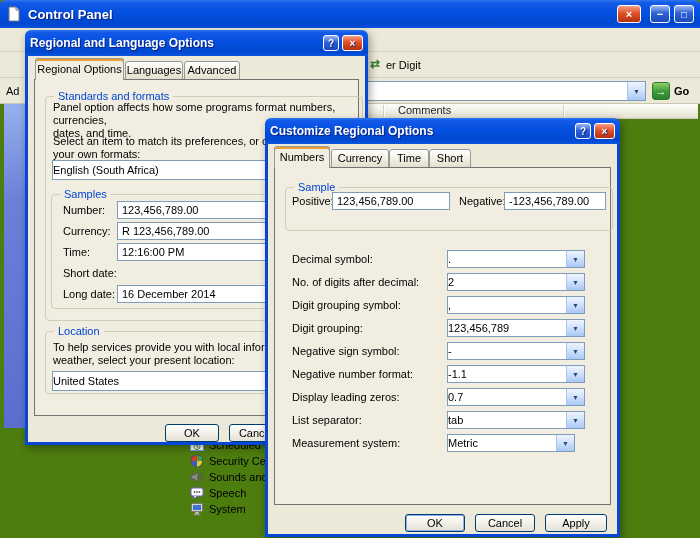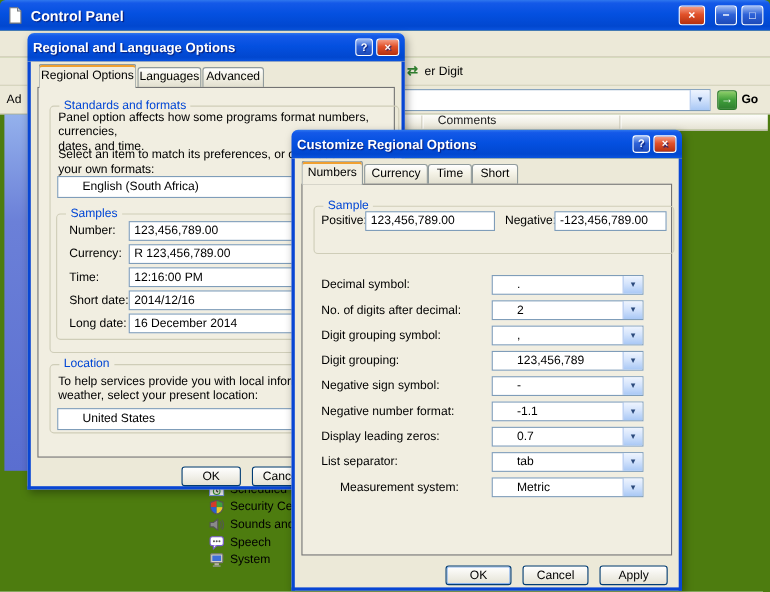--- a/index.html
+++ b/index.html
@@ -18,21 +18,21 @@
   .cap-red{background:linear-gradient(180deg,#f5a088,#e1512a 45%,#b5300e)}
   .cp-row{position:absolute;left:0;width:700px;background:#ece9d8;box-sizing:border-box}
   .lv-header{position:absolute;left:186px;top:104px;width:512px;height:15px;box-sizing:border-box;
     background:linear-gradient(180deg,#fdfdfb,#efede2 60%,#e4e1d2);border-bottom:1px solid #c9c6b6;
     display:flex;align-items:flex-start;color:#222}
   .lv-div{position:absolute;top:1px;width:1px;height:12px;background:#cfccbd;box-shadow:1px 0 0 #fff}
   .nav-pane{position:absolute;left:4px;top:104px;width:182px;height:324px;
     background:linear-gradient(180deg,#94b1ec,#6b80d8 30%,#5a6ed0)}
   .lv-item{position:absolute;left:190px;height:16px;display:flex;align-items:center;gap:5px;white-space:nowrap}
   .combo{position:absolute;background:#fff;border:1px solid #7f9db9;box-sizing:border-box;display:flex;align-items:stretch}
-  .combo .val{flex:1;padding:0 22px;white-space:nowrap;overflow:hidden;display:flex;align-items:center}
+  .combo .val{flex:1;padding:0 0;white-space:nowrap;overflow:hidden;display:flex;align-items:center}
   .combo .cbtn{width:17px;background:linear-gradient(180deg,#eef4fe,#d3e3fc 45%,#a9c8f5);
     border-left:1px solid #aac4ee;display:flex;align-items:center;justify-content:center;font-size:7px;color:#2c4a7c}
   .go-btn{position:absolute;width:18px;height:18px;border:1px solid #2a7a2a;border-radius:3px;
     background:linear-gradient(180deg,#8fd06a,#3f9e3a 50%,#2f7f2f);color:#fff;font-weight:bold;
     display:flex;align-items:center;justify-content:center;font-size:11px;box-sizing:border-box}
 
   
   .dlg{position:absolute;filter:drop-shadow(2px 3px 4px rgba(0,0,0,.35))}
   .dlg-tb{height:26px;border-radius:6px 6px 0 0;box-sizing:border-box;
     background:linear-gradient(180deg,#2f77ee 0%,#1459e8 10%,#0450e0 45%,#0147cf 85%,#0b55e0 100%);
@@ -212,23 +212,20 @@
           </div>
         <span class="lbl" style="left:28px;top:145px">Currency:</span>
         <div class="tbox" style="left:82px;top:142px;width:235px">
             <span>R 123,456,789.00</span>
           </div>
         <span class="lbl" style="left:28px;top:166px">Time:</span>
         <div class="tbox" style="left:82px;top:163px;width:235px">
             <span>12:16:00 PM</span>
           </div>
         <span class="lbl" style="left:28px;top:187px">Short date:</span>
-        <div class="tbox" style="left:82px;top:184px;width:235px">
-            <span>2014/12/16</span>
-          </div>
         <span class="lbl" style="left:28px;top:208px">Long date:</span>
         <div class="tbox" style="left:82px;top:205px;width:235px">
             <span>16 December 2014</span>
           </div>
 
         <div class="gb" style="left:10px;top:251px;width:318px;height:63px">
           <span class="gb-cap">Location</span>
         </div>
         <div class="wrap" style="left:18px;top:261px;width:300px">
           <div>To help services provide you with local information,</div>
@@ -326,22 +323,22 @@
               <span>▼</span>
             </span>
         </div>
         <span class="lbl" style="left:17px;top:246px">List separator:</span>
         <div class="combo" style="left:172px;top:243px;width:138px;height:18px">
           <span class="val">tab</span>
           <span class="cbtn">
               <span>▼</span>
             </span>
         </div>
-        <span class="lbl" style="left:34px;top:269px">Measurement system:</span>
-        <div class="combo" style="left:172px;top:266px;width:138px;height:18px">
+        <span class="lbl" style="left:17px;top:269px">Measurement system:</span>
+        <div class="combo" style="left:172px;top:266px;width:128px;height:18px">
           <span class="val">Metric</span>
           <span class="cbtn">
               <span>▼</span>
             </span>
         </div>
       </div>
 
       <div class="xp-btn" style="left:137px;top:370px;width:60px;box-shadow:inset 0 0 0 1px #8cb4ec">OK</div>
       <div class="xp-btn" style="left:207px;top:370px;width:60px">Cancel</div>
       <div class="xp-btn" style="left:277px;top:370px;width:62px">Apply</div>

